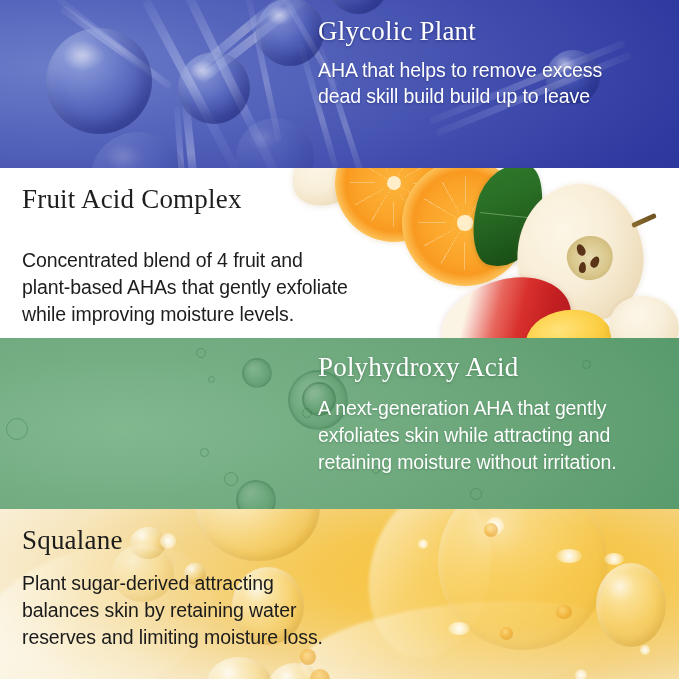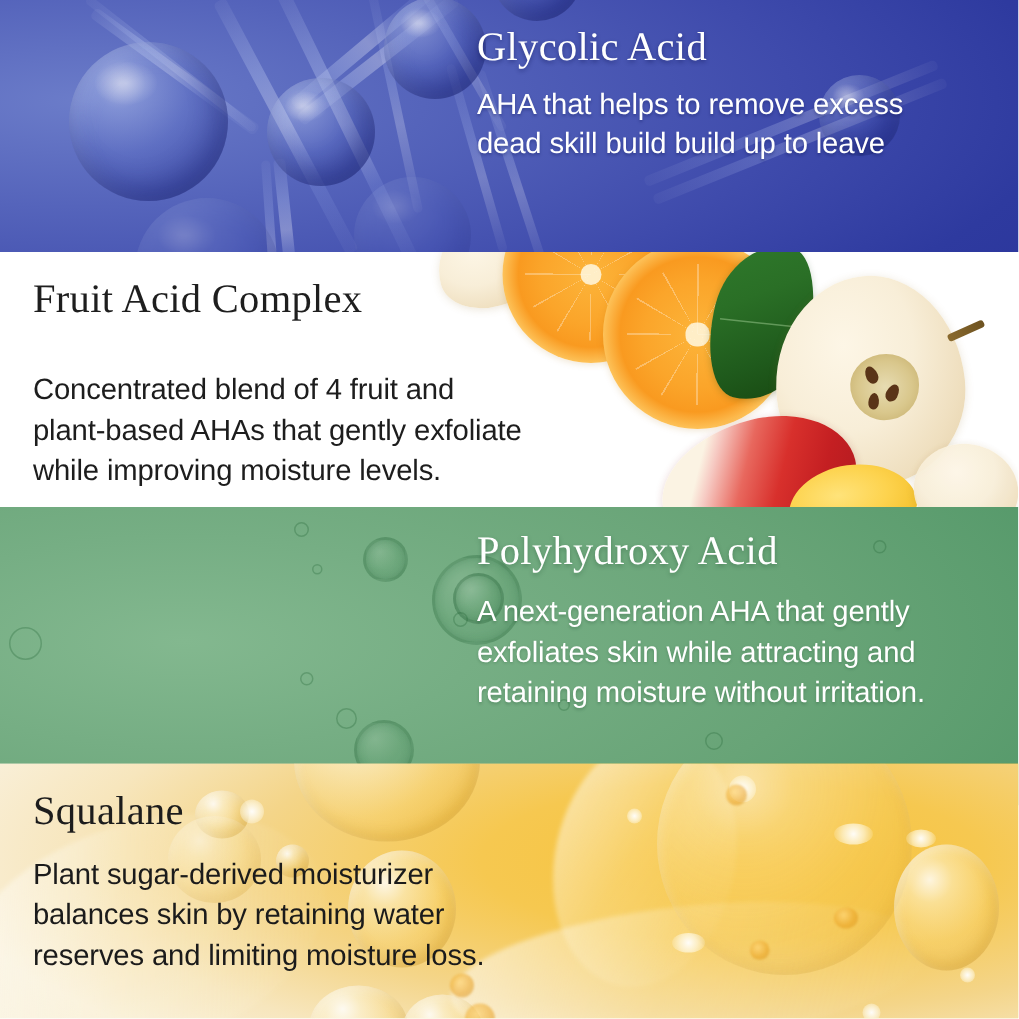--- a/index.html
+++ b/index.html
@@ -279,21 +279,21 @@
       <div class="mol-sphere" style="left:46px; top:28px; width:106px; height:106px;"></div>
       <div class="mol-sphere" style="left:178px; top:52px; width:72px; height:72px;"></div>
       <div class="mol-sphere" style="left:256px; top:-2px; width:68px; height:68px;"></div>
       <div class="mol-sphere" style="left:328px; top:-46px; width:60px; height:60px;"></div>
       <div class="mol-sphere" style="left:546px; top:50px; width:54px; height:54px; opacity:0.85;"></div>
       <div class="mol-sphere" style="left:90px; top:132px; width:96px; height:96px; opacity:0.35;"></div>
       <div class="mol-sphere" style="left:236px; top:118px; width:78px; height:78px; opacity:0.30;"></div>
     </div>
 
     <div class="panel-content">
-      <h2 class="heading">Glycolic Acid</h2>
+      <h2 class="heading">Glycolic Plant</h2>
       <p class="body-text">
         <span class="line">AHA that helps to remove excess</span>
         <span class="line">dead skill build build up to leave</span>
       </p>
     </div>
   </section>
 
   <section class="panel" id="panel-fruit">
     <div class="panel-bg">
       <div class="fruit-layer">
@@ -394,20 +394,20 @@
       <div class="oil-amber" style="left:484px; top:14px; width:14px; height:14px;"></div>
       <div class="oil-amber" style="left:556px; top:96px; width:16px; height:14px;"></div>
       <div class="oil-amber" style="left:500px; top:118px; width:13px; height:13px;"></div>
       <div class="oil-amber" style="left:300px; top:140px; width:16px; height:16px;"></div>
       <div class="oil-amber" style="left:310px; top:160px; width:20px; height:20px;"></div>
     </div>
 
     <div class="panel-content">
       <h2 class="heading">Squalane</h2>
       <p class="body-text">
-        <span class="line">Plant sugar-derived moisturizer</span>
+        <span class="line">Plant sugar-derived attracting</span>
         <span class="line">balances skin by retaining water</span>
         <span class="line">reserves and limiting moisture loss.</span>
       </p>
     </div>
   </section>
 
 </div>
 
 </body></html>

